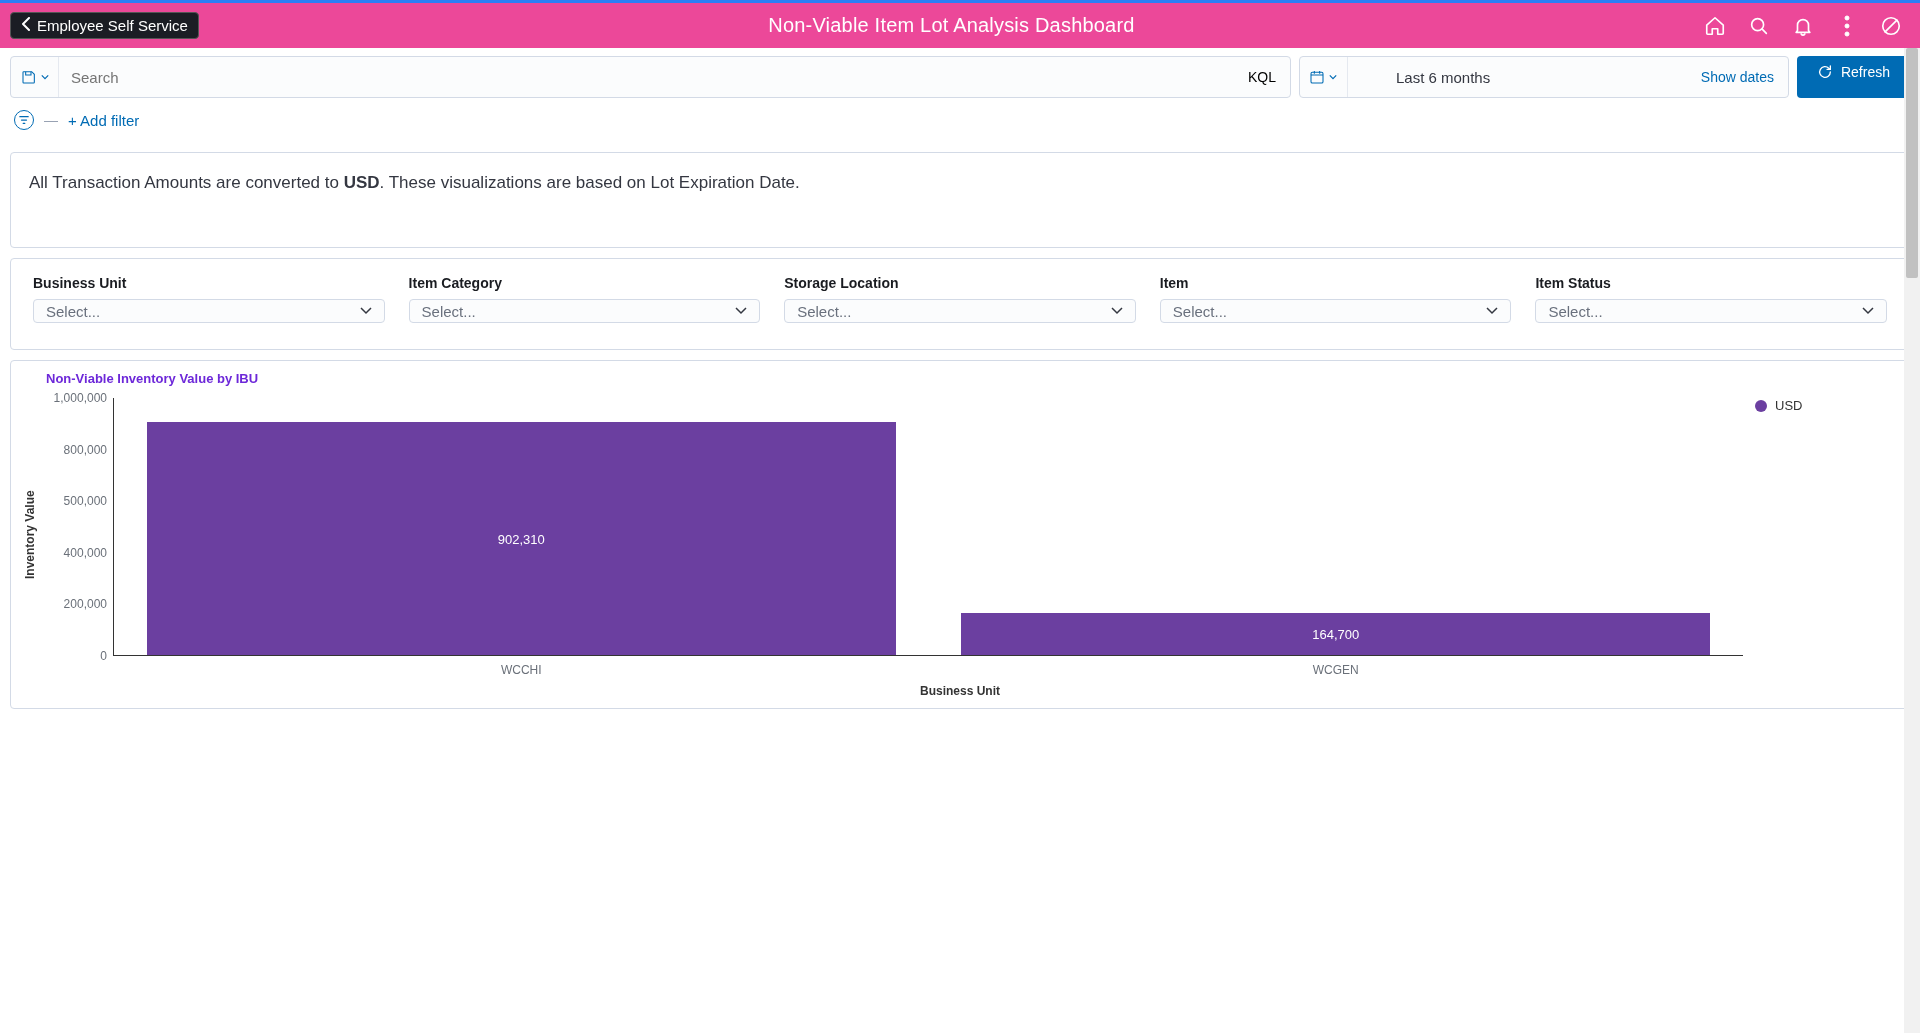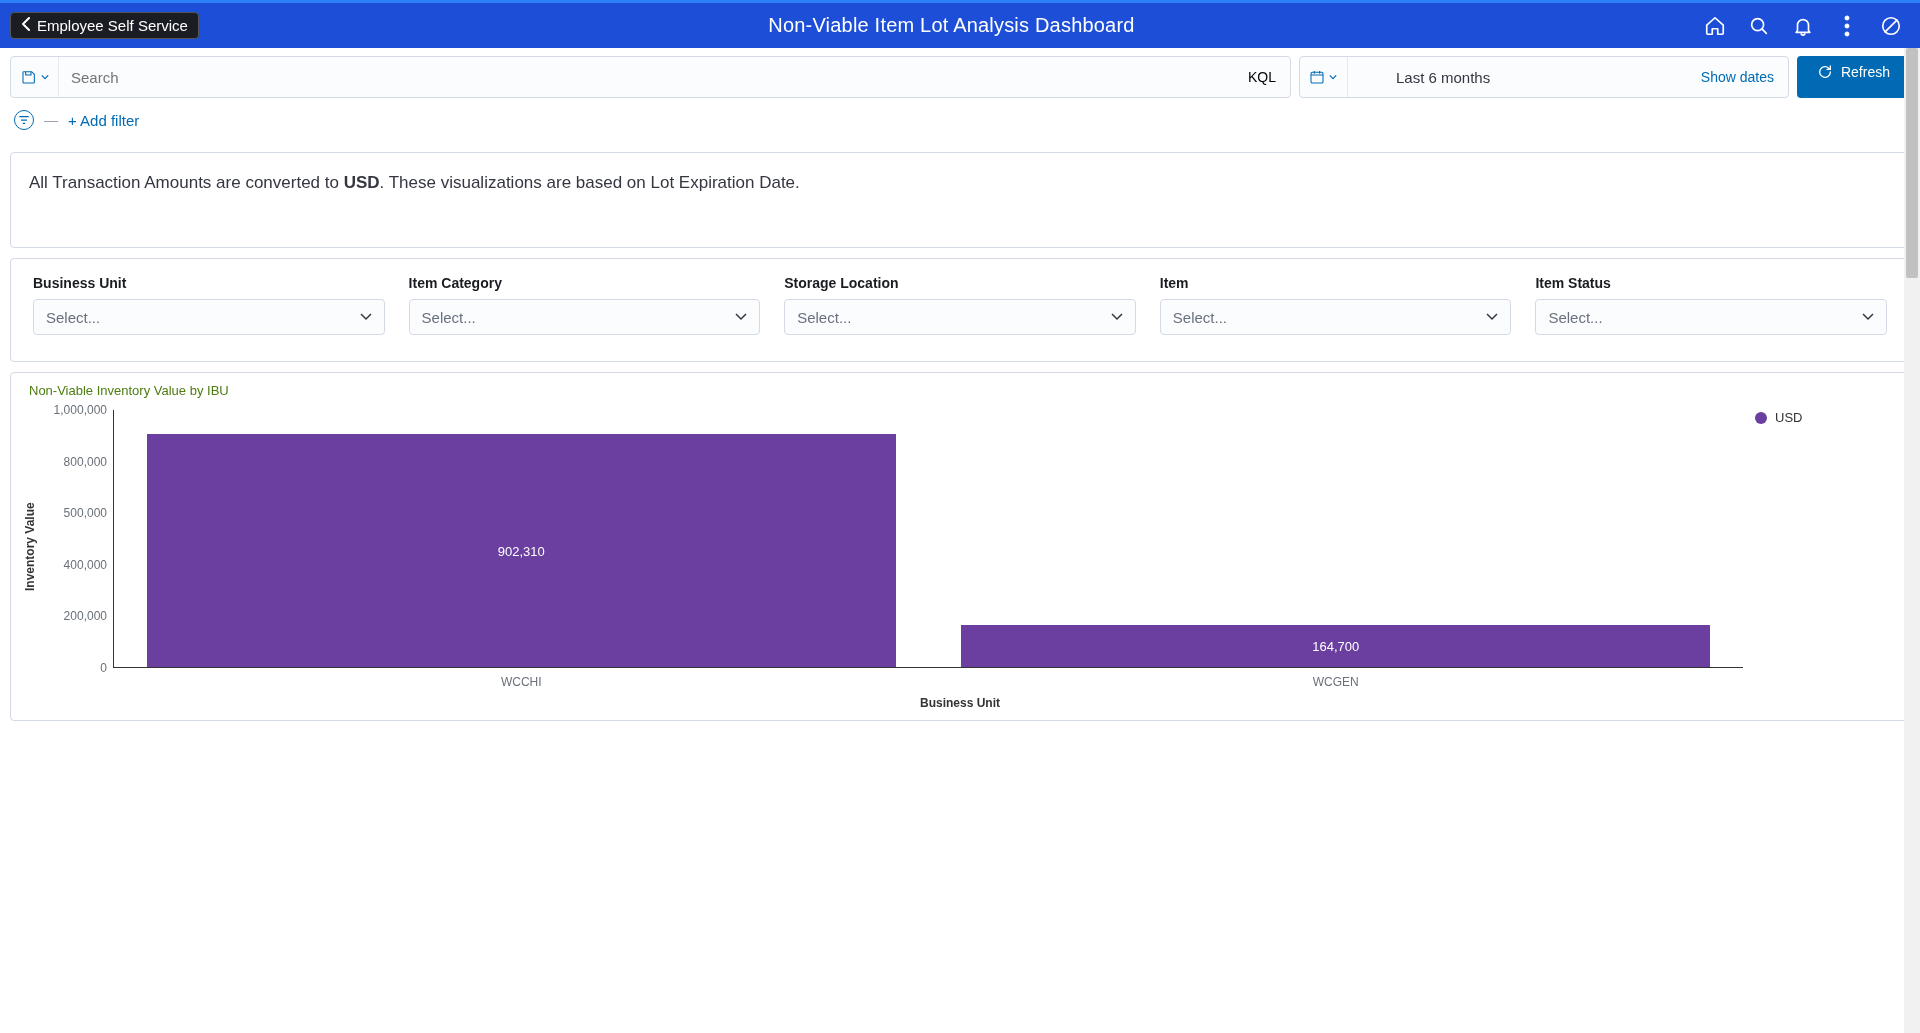--- a/index.html
+++ b/index.html
@@ -6,21 +6,21 @@
   body {
     font-family: -apple-system, BlinkMacSystemFont, "Segoe UI", Helvetica, Arial, sans-serif;
     font-size: 14px;
     color: #333;
     background: #fff;
     overflow-x: hidden;
   }
   
   .topbar {
     height: 48px;
-    background: #1d4ed8;
+    background: #ec4899;
     border-top: 3px solid #2d7ff5;
     display: flex;
     align-items: center;
     color: #fff;
     padding: 0 10px;
   }
   .back-btn {
     display: flex;
     align-items: center;
     border: 1px solid #555;
@@ -100,33 +100,33 @@
 
   
   .selectors {
     border:1px solid #d3dae6; border-radius:4px; background:#fff;
     padding:16px 22px 26px 22px; margin-top:10px;
     display:flex; gap:24px;
   }
   .sel { flex:1; display:flex; flex-direction:column; gap:8px; }
   .sel label { font-size:14px; font-weight:600; color:#1a1c21; }
   .sel .dropdown {
-    border:1px solid #d3dae6; border-radius:4px; height:36px;
+    border:1px solid #d3dae6; border-radius:4px; height:24px;
     display:flex; align-items:center; justify-content:space-between;
     padding:0 12px; cursor:pointer; color:#69707d; font-size:15px;
     background:#fbfcfd;
   }
   .chev-down { color:#343741; font-size:12px; }
 
   
   .chart-panel {
     border:1px solid #d3dae6; border-radius:4px; background:#fff;
     margin-top:10px; padding:4px 10px 10px 10px;
   }
-  .chart-title { font-size:13px; font-weight:400; padding:6px 4px 4px 8px; color:#4d7c0f;}
+  .chart-title { font-size:13px; font-weight:700; padding:6px 4px 4px 8px; color:#6d28d9;margin-left:17px;}
   .chart-body { display:flex; height:290px; }
   .yaxis-label {
     writing-mode: vertical-rl; transform: rotate(180deg);
     font-size:12px; font-weight:600; color:#333;
     display:flex; align-items:center; justify-content:center; padding:0 2px;
   }
   .yaxis-ticks {
     width:74px; position:relative; font-size:12px; color:#6a7079;
   }
   .ytick { position:absolute; right:6px; transform:translateY(-50%); }

